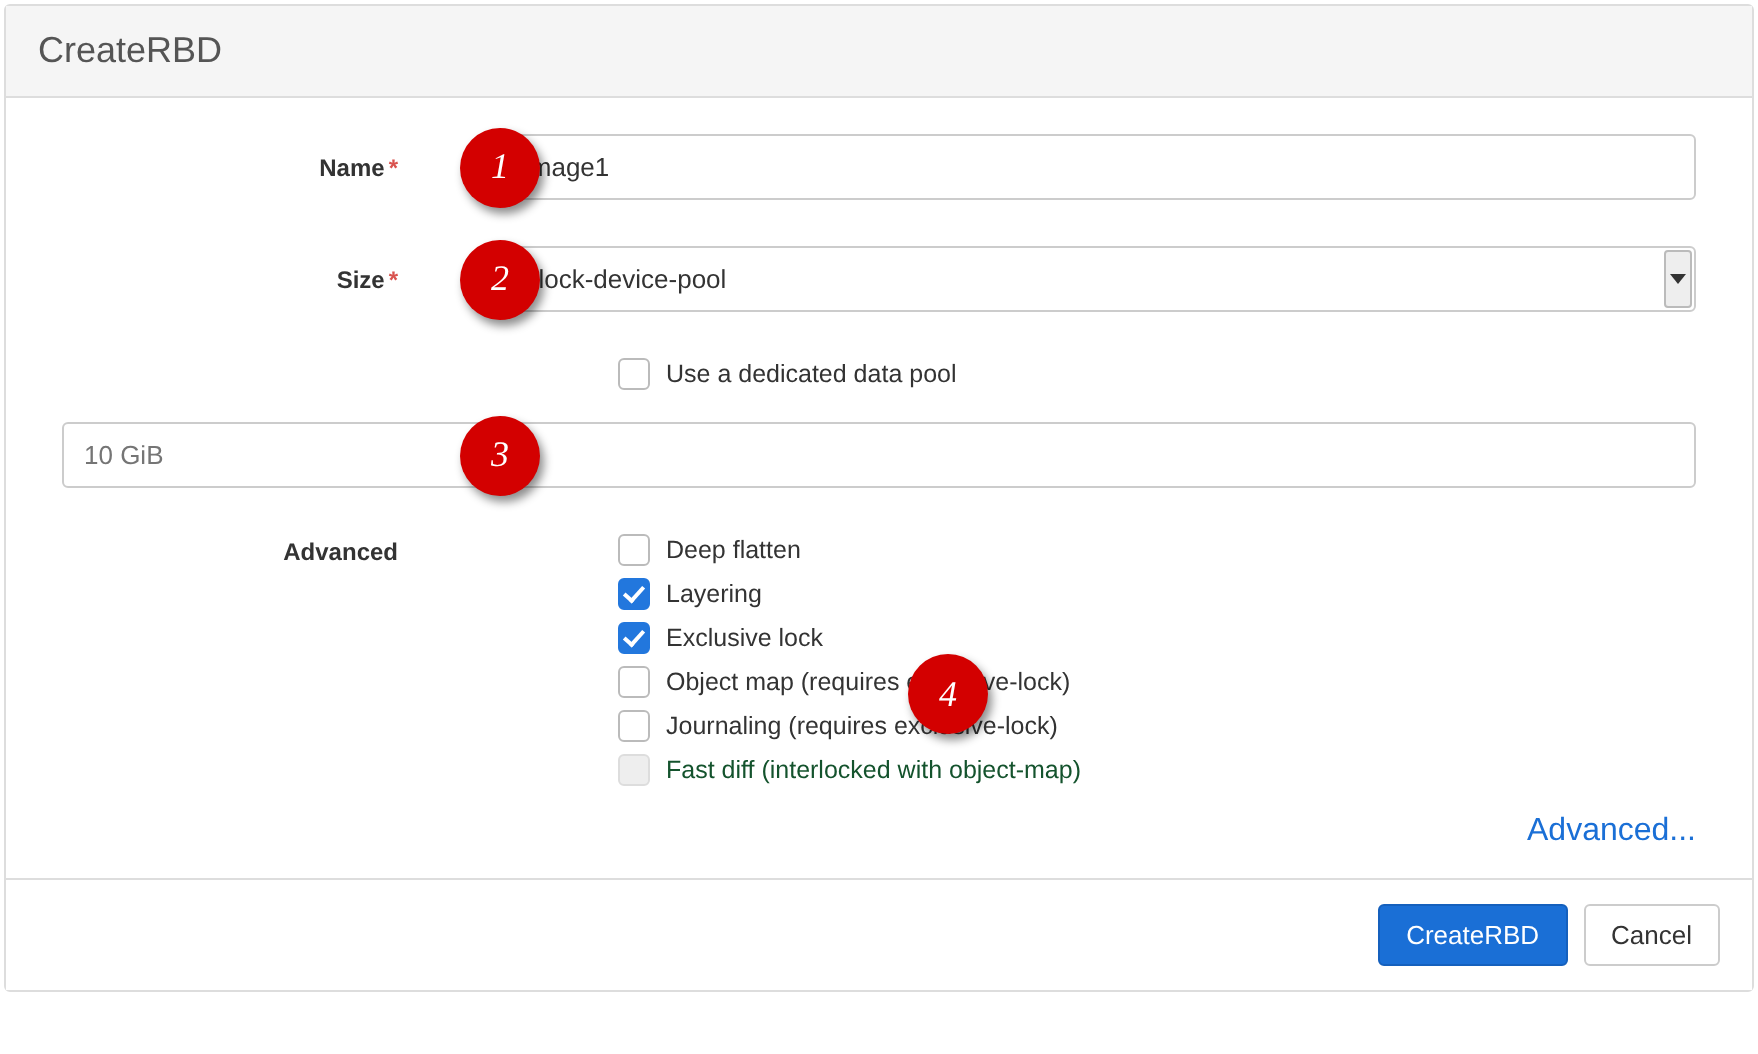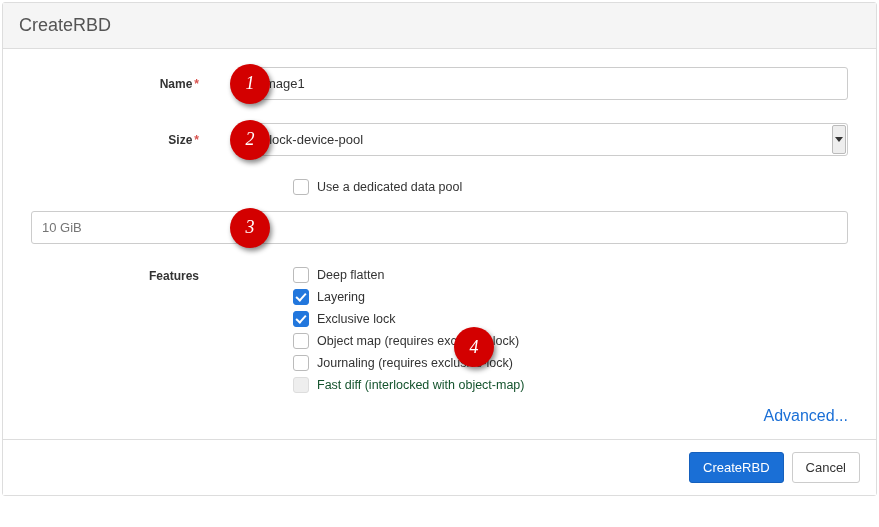--- a/index.html
+++ b/index.html
@@ -94,21 +94,21 @@
       font-size: 18px;
       display:flex;
       align-items:center;
       justify-content:center;
       box-shadow: 2px 3px 5px rgba(0,0,0,0.45);
       z-index: 5;
     }
     .checkbox-row {
       display:flex;
       align-items:center;
-      margin: 6px 0;
+      margin: 6px 16px;
       gap: 8px;
       position: relative;
       padding-left: 42px;
     }
     .cb {
       width: 16px;
       height: 16px;
       border: 1px solid #bbb;
       border-radius: 3px;
       background: #fff;
@@ -212,21 +212,21 @@
     </div>
 
     <div class="form-row">
       <div class="input-col">
         <input class="text-input placeholder" type="text" placeholder="10 GiB" style="">
       </div>
       <div class="badge">3</div>
     </div>
 
     <div class="features-block" style="position:relative;">
-      <div class="features-label-abs">Features</div>
+      <div class="features-label-abs">Advanced</div>
 
       <div class="checkbox-row">
         <div class="cb"></div>
         <span class="cb-label">Deep flatten</span>
       </div>
       <div class="checkbox-row">
         <div class="cb checked"></div>
         <span class="cb-label">Layering</span>
       </div>
       <div class="checkbox-row">

